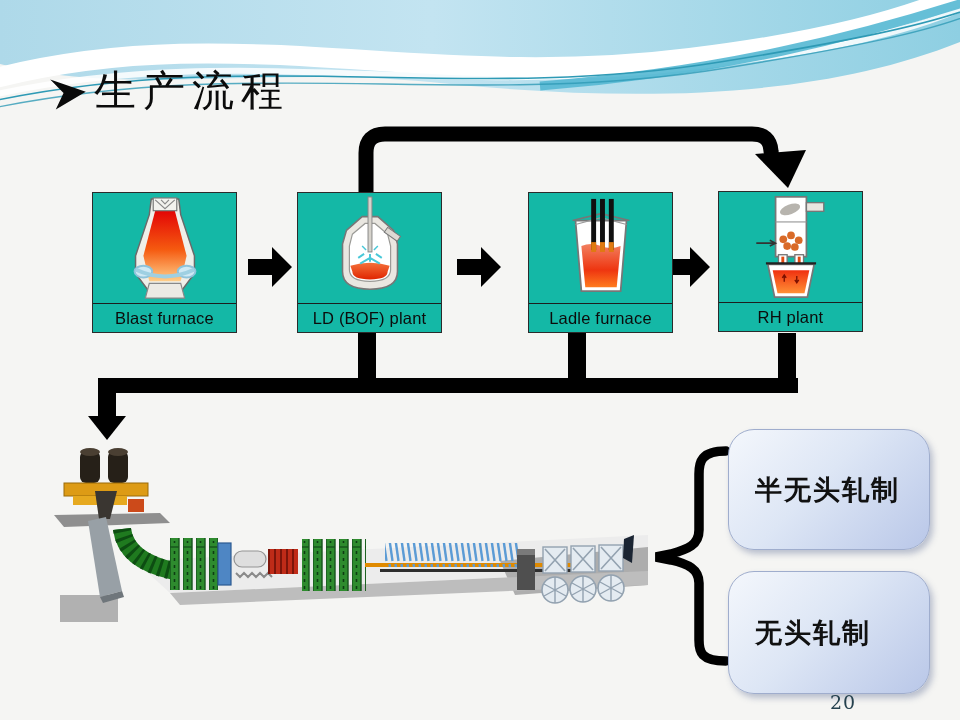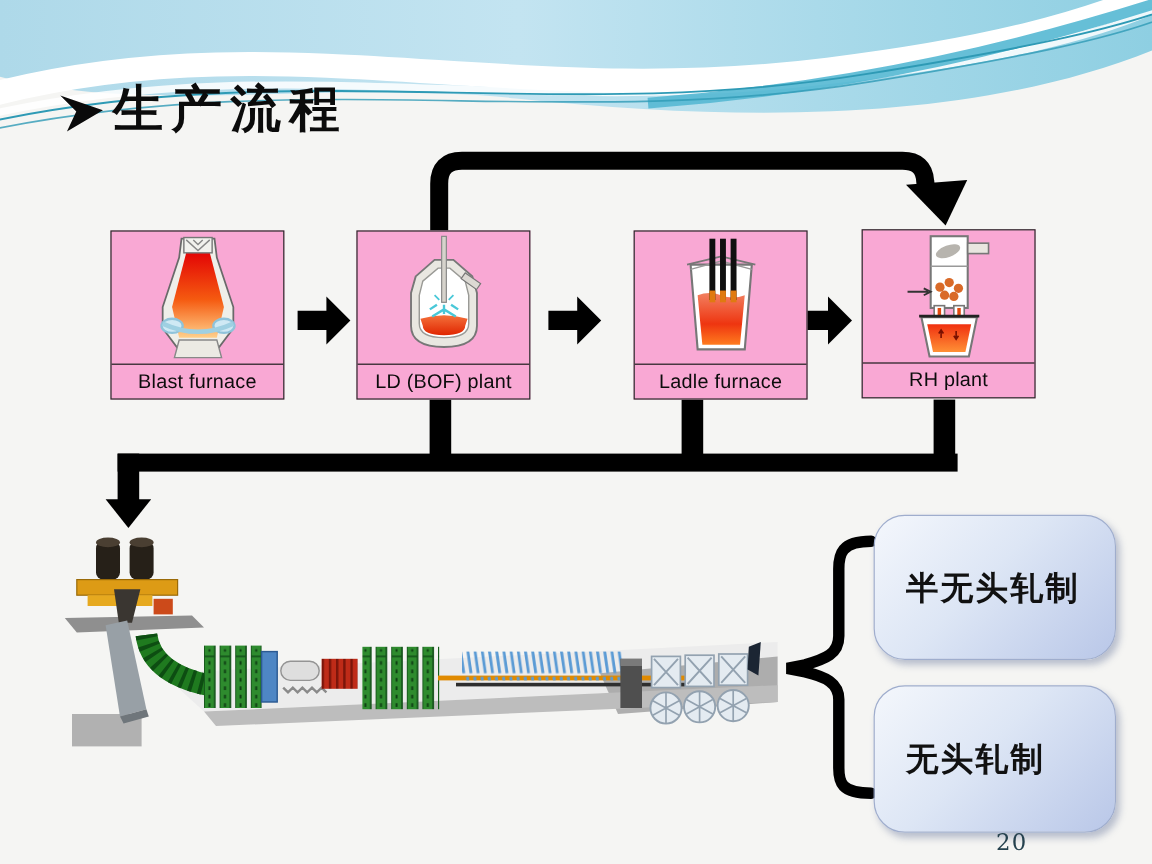--- a/index.html
+++ b/index.html
@@ -5,25 +5,25 @@
   html,body{margin:0;padding:0;}
   body{width:960px;height:720px;font-family:"Liberation Sans",sans-serif;}
   .slide{position:relative;width:960px;height:720px;background:#f5f5f3;overflow:hidden;}
 
   
   .banner{position:absolute;left:0;top:0;width:960px;height:118px;pointer-events:none;}
 
   
   .title-row{position:absolute;left:48px;top:68px;display:flex;align-items:center;gap:6px;}
   .title-bullet{width:40px;height:40px;margin-top:6px;}
-  .title-text{font-family:"DejaVu Serif","Liberation Serif",serif;font-weight:700;
+  .title-text{font-family:"DejaVu Serif","Liberation Serif",serif;font-weight:400;
               font-size:42px;color:#0b0b0b;letter-spacing:7px;line-height:1;}
 
   
-  .flow-box{position:absolute;width:145px;height:141px;background:#f9a8d4;
+  .flow-box{position:absolute;width:145px;height:141px;background:#14b8a6;
             border:1.6px solid #2b2b2b;box-sizing:border-box;display:flex;flex-direction:column;}
   .flow-box .pic{flex:1;display:flex;align-items:center;justify-content:center;overflow:hidden;}
   .flow-box .lbl{height:28px;border-top:1.8px solid #1d1d1d;display:flex;align-items:center;
                  justify-content:center;font-size:16.5px;color:#0c0c0c;letter-spacing:.2px;}
   #box1{left:92px;top:192px;}
   #box2{left:297px;top:192px;text-align:center;}
   #box3{left:528px;top:192px;}
   #box4{left:718px;top:191px;}
 
   

